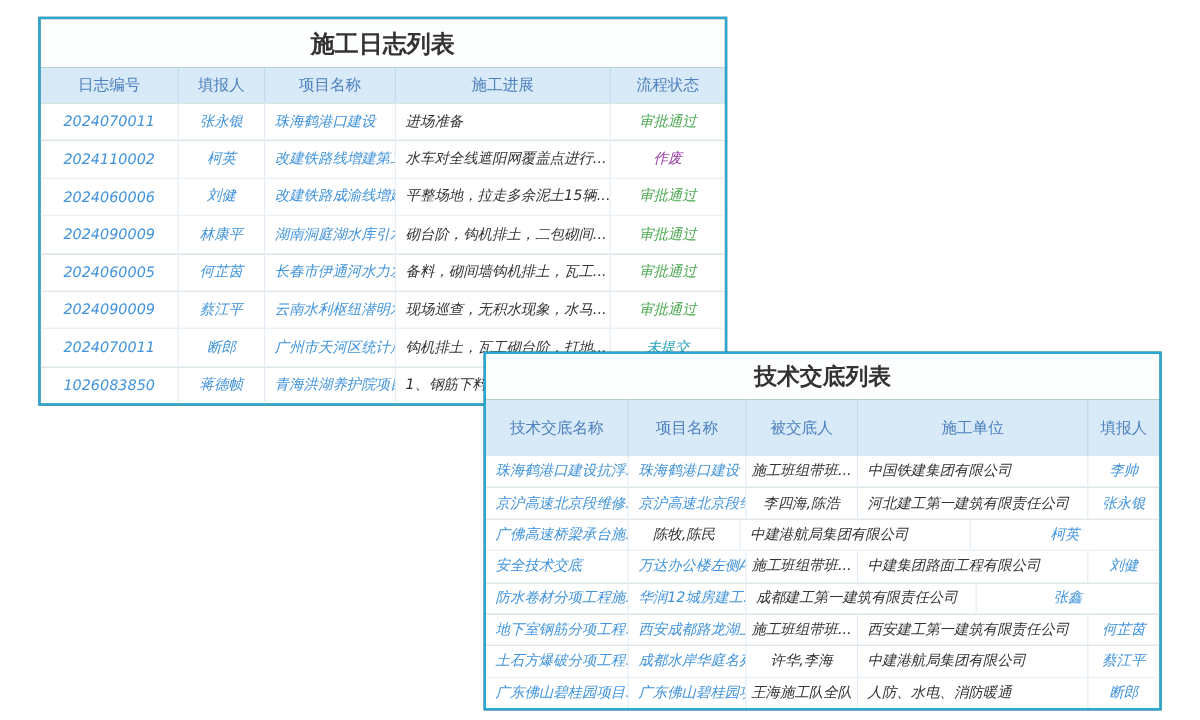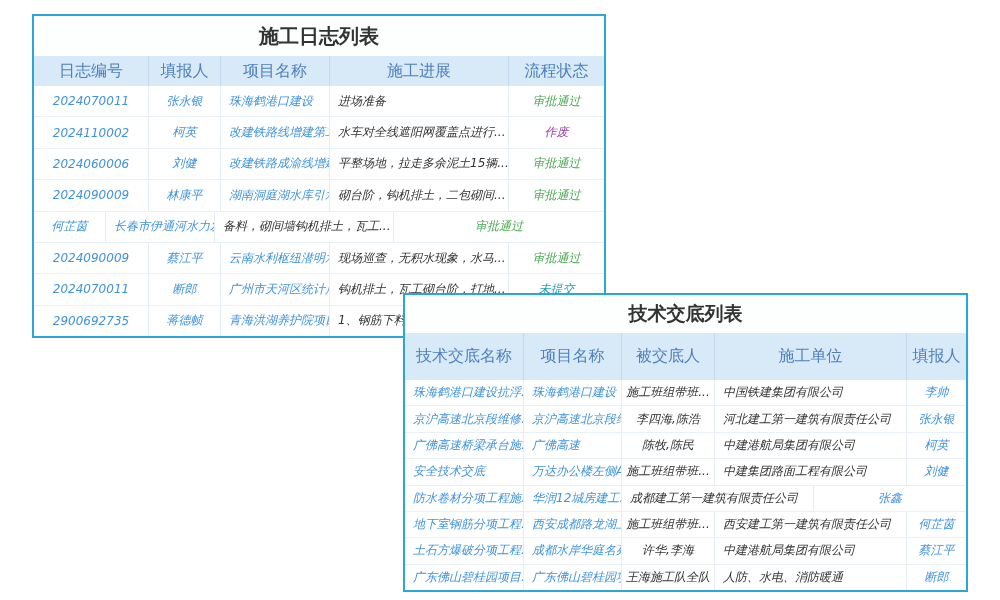--- a/index.html
+++ b/index.html
@@ -15,21 +15,21 @@
   #disclosure-panel .panel-title{height:38px;font-size:19px;}
   .thead{flex:0 0 auto;display:flex;background:#d8e9f8;color:#4d80bd;}
   #log-panel .thead{height:30px;}
   #disclosure-panel .thead{height:47px;}
   .tbody{flex:1 1 auto;display:flex;flex-direction:column;}
   .row{flex:1 1 0;display:flex;border-bottom:1px solid #e9f0f7;background:#fff;font-style:italic;}
   .tbody .row:last-child{border-bottom:none;}
   .cell{display:flex;align-items:center;padding:0 8px;font-size:12px;
         white-space:nowrap;overflow:hidden;text-overflow:ellipsis;
         border-right:1px solid #e4edf6;box-sizing:border-box;min-width:0;}
-  .thead .cell{font-size:16px;justify-content:center;border-right:1px solid #c3d9ee;}
+  .thead .cell{font-size:13px;justify-content:center;border-right:1px solid #c3d9ee;}
   .cell:last-child{border-right:none;}
   .center{justify-content:center;}
   .left{justify-content:flex-start;}
   .link{color:#4093dc;}
   .text{color:#333;}
   .status{font-weight:normal;justify-content:center;}
   
   #log-panel .c1{flex:0 0 115px;}
   #log-panel .c2{flex:0 0 72px;}
   #log-panel .c3{flex:0 0 109px;}
@@ -77,41 +77,42 @@
       <div class="cell c5 status" style="color: rgb(73, 168, 79);">审批通过</div>
     </div>
     <div class="row">
       <div class="cell c1 center link">2024090009</div>
       <div class="cell c2 center link">林康平</div>
       <div class="cell c3 left link">湖南洞庭湖水库引水工程...</div>
       <div class="cell c4 left text">砌台阶，钩机排土，二包砌间...</div>
       <div class="cell c5 status" style="color: rgb(73, 168, 79);">审批通过</div>
     </div>
     <div class="row">
+      <div class="cell c1 center link">2024060005</div>
       <div class="cell c2 center link">何芷茵</div>
       <div class="cell c3 left link">长春市伊通河水力发电厂...</div>
       <div class="cell c4 left text">备料，砌间墙钩机排土，瓦工...</div>
       <div class="cell c5 status" style="color: rgb(73, 168, 79);">审批通过</div>
     </div>
     <div class="row">
       <div class="cell c1 center link">2024090009</div>
       <div class="cell c2 center link">蔡江平</div>
       <div class="cell c3 left link">云南水利枢纽潜明水库一...</div>
       <div class="cell c4 left text">现场巡查，无积水现象，水马...</div>
       <div class="cell c5 status" style="color: rgb(73, 168, 79);">审批通过</div>
     </div>
     <div class="row">
       <div class="cell c1 center link">2024070011</div>
       <div class="cell c2 center link">断郎</div>
       <div class="cell c3 left link">广州市天河区统计局机房...</div>
       <div class="cell c4 left text">钩机排土，瓦工砌台阶，打地...</div>
       <div class="cell c5 status" style="color: rgb(31, 159, 184);">未提交</div>
     </div>
     <div class="row">
-      <div class="cell c1 center link">2900692735</div>
+      <div class="cell c1 center link">1026083850</div>
       <div class="cell c2 center link">蒋德帧</div>
       <div class="cell c3 left link">青海洪湖养护院项目</div>
       <div class="cell c4 left text">1、钢筋下料；</div>
       <div class="cell c5 status"></div>
     </div>
   </div>
 </div>
 
 <div class="panel" id="disclosure-panel">
   <div class="panel-title">技术交底列表</div>
@@ -132,21 +133,20 @@
     </div>
     <div class="row">
       <div class="cell c1 left link">京沪高速北京段维修...</div>
       <div class="cell c2 left link">京沪高速北京段维修</div>
       <div class="cell c3 center text">李四海,陈浩</div>
       <div class="cell c4 left text">河北建工第一建筑有限责任公司</div>
       <div class="cell c5 center link">张永银</div>
     </div>
     <div class="row">
       <div class="cell c1 left link">广佛高速桥梁承台施...</div>
-      <div class="cell c2 left link">广佛高速</div>
       <div class="cell c3 center text">陈牧,陈民</div>
       <div class="cell c4 left text">中建港航局集团有限公司</div>
       <div class="cell c5 center link">柯英</div>
     </div>
     <div class="row">
       <div class="cell c1 left link">安全技术交底</div>
       <div class="cell c2 left link">万达办公楼左侧A...</div>
       <div class="cell c3 center text">施工班组带班...</div>
       <div class="cell c4 left text">中建集团路面工程有限公司</div>
       <div class="cell c5 center link">刘健</div>

